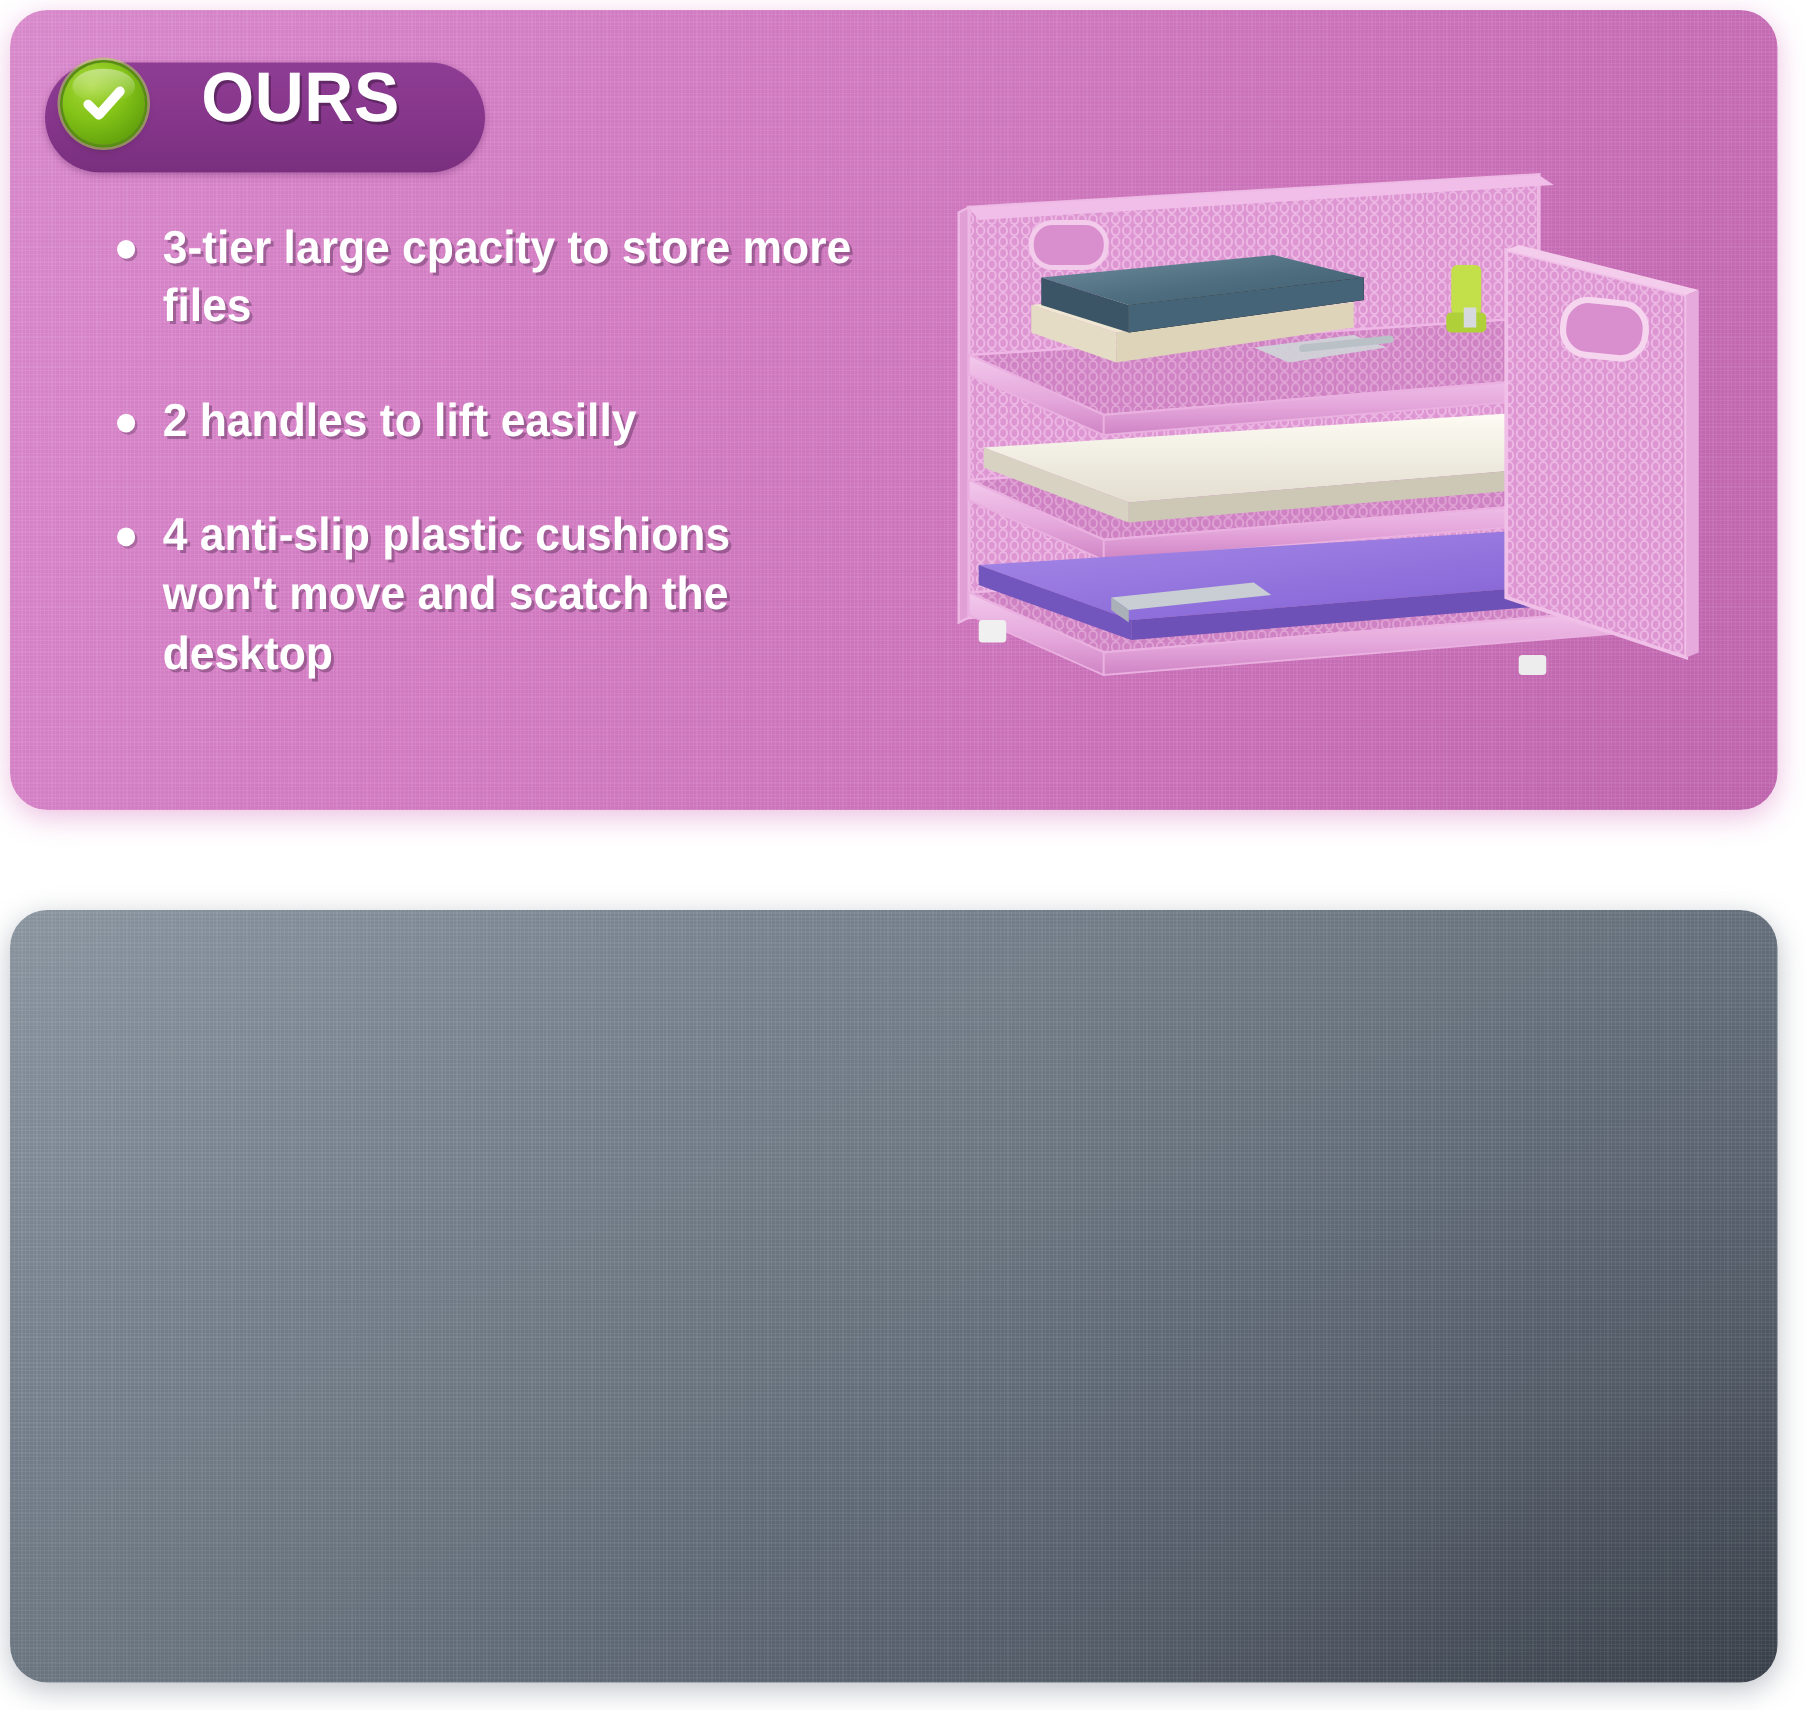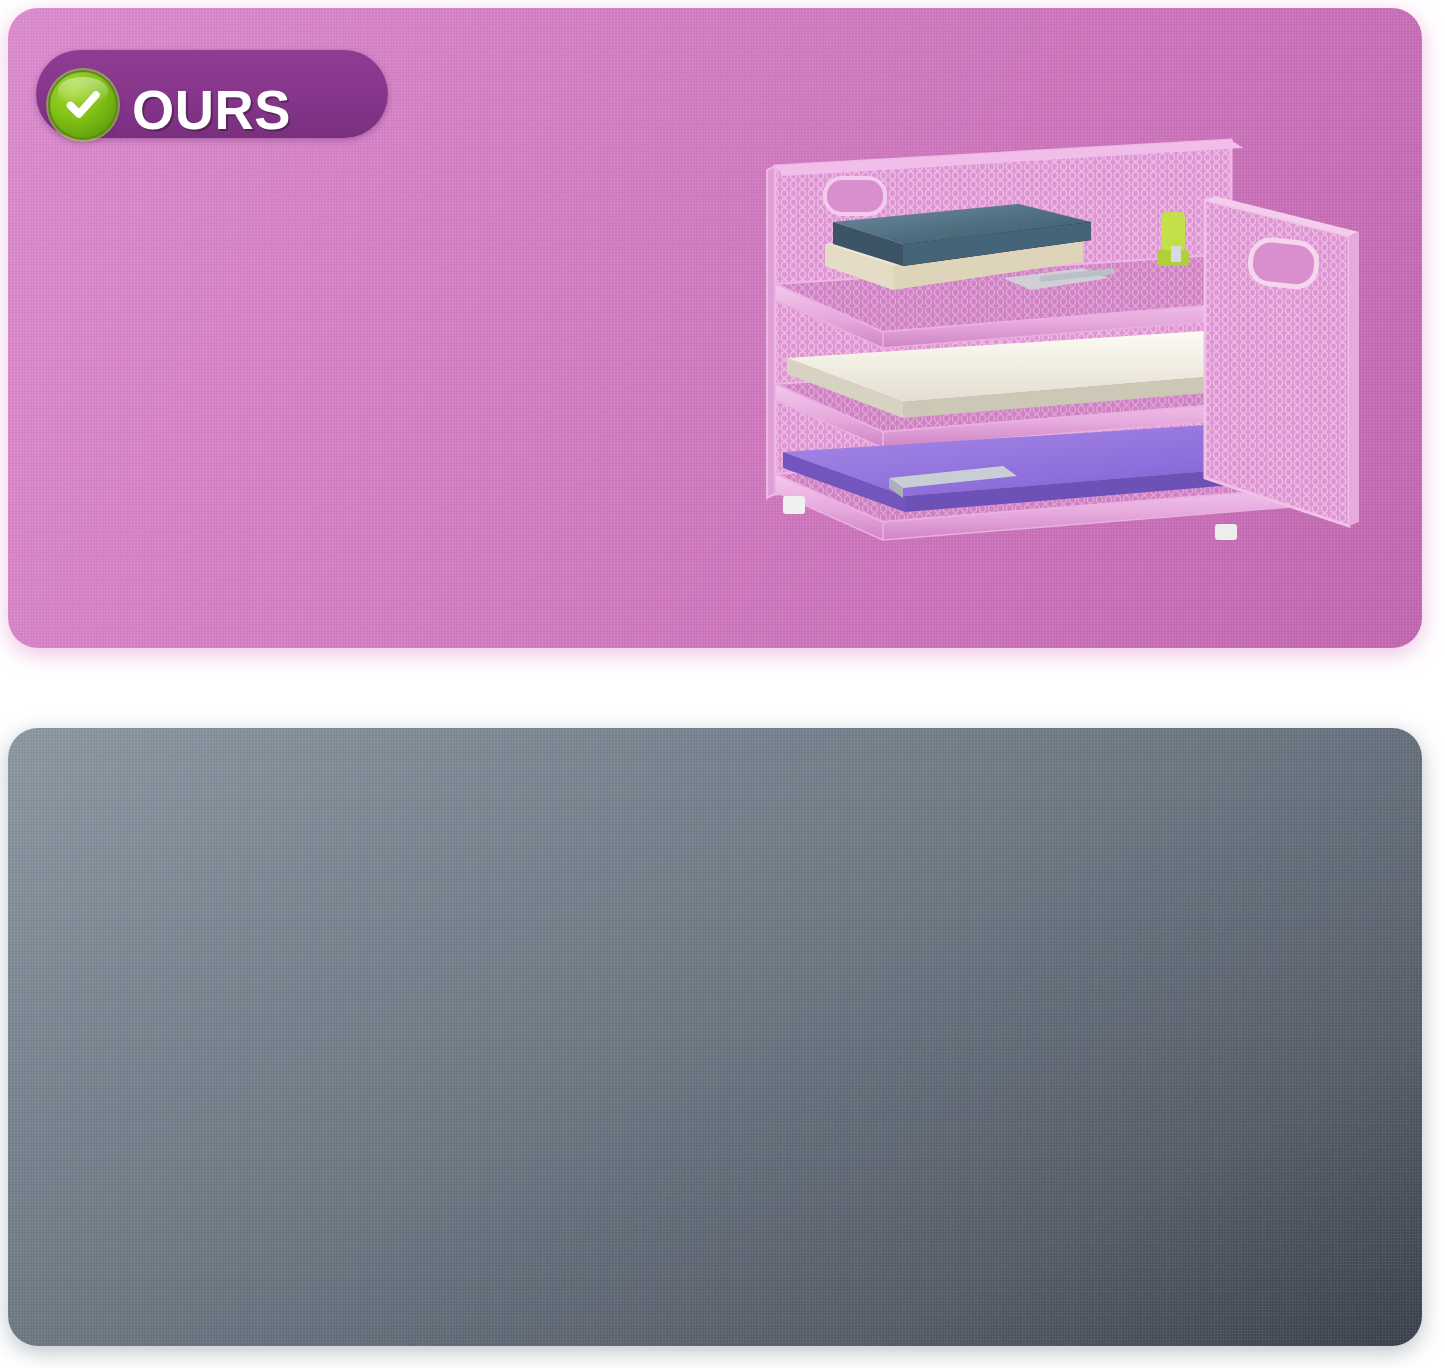--- a/index.html
+++ b/index.html
@@ -56,23 +56,24 @@
     background-image:
       repeating-linear-gradient(0deg, rgba(255,255,255,0.055) 0px, rgba(255,255,255,0.055) 1px, rgba(0,0,0,0.02) 1px, rgba(0,0,0,0.02) 3px),
       repeating-linear-gradient(90deg, rgba(255,255,255,0.055) 0px, rgba(255,255,255,0.055) 1px, rgba(0,0,0,0.02) 1px, rgba(0,0,0,0.02) 3px);
     opacity: 0.85;
   }
 
   
   .badge {
     position: absolute;
     display: flex;
-    align-items: flex-end;
+    align-items: flex-start;
     border-radius: 999px;
     box-sizing: border-box;
+    gap: 29px;
   }
   .badge-ours {
     left: 28px;
     top: 42px;
     width: 352px;
     height: 88px;
     background: linear-gradient(180deg, #8e3d94 0%, #85358a 55%, #792f7e 100%);
     padding-left: 14px;
     box-shadow: 0 2px 6px rgba(90, 30, 95, 0.35);
   }
@@ -171,20 +172,34 @@
 
     <div class="badge badge-ours">
       <span class="icon-circle icon-check">
         <svg width="40" height="40" viewBox="0 0 40 40" aria-hidden="true">
           <path d="M7.5 20.5 L16 29 L33 10" fill="none" stroke="#ffffff" stroke-width="7.5" stroke-linecap="round" stroke-linejoin="round"></path>
         </svg>
       </span>
       <span class="badge-label">OURS</span>
     </div>
 
+    <ul class="bullets bullets-ours">
+      <li class="bullet-item">
+        <span class="bullet-dot"></span>
+        <span>3-tier large cpacity to store more files</span>
+      </li>
+      <li class="bullet-item">
+        <span class="bullet-dot"></span>
+        <span>2 handles to lift easilly</span>
+      </li>
+      <li class="bullet-item">
+        <span class="bullet-dot"></span>
+        <span>4 anti-slip plastic cushions won't move and scatch the desktop</span>
+      </li>
+    </ul>
 
     <div class="product product-pink">
       <svg viewBox="0 0 620 420" aria-hidden="true">
         <defs>
           <pattern id="meshPink" width="9" height="9" patternUnits="userSpaceOnUse">
             <rect width="9" height="9" fill="#dd96d2"></rect>
             <ellipse cx="4.5" cy="4.5" rx="3.1" ry="3.8" fill="none" stroke="#f0bde7" stroke-width="1.4"></ellipse>
           </pattern>
           <pattern id="meshPinkDark" width="9" height="9" patternUnits="userSpaceOnUse">
             <rect width="9" height="9" fill="#cf82c3"></rect>

